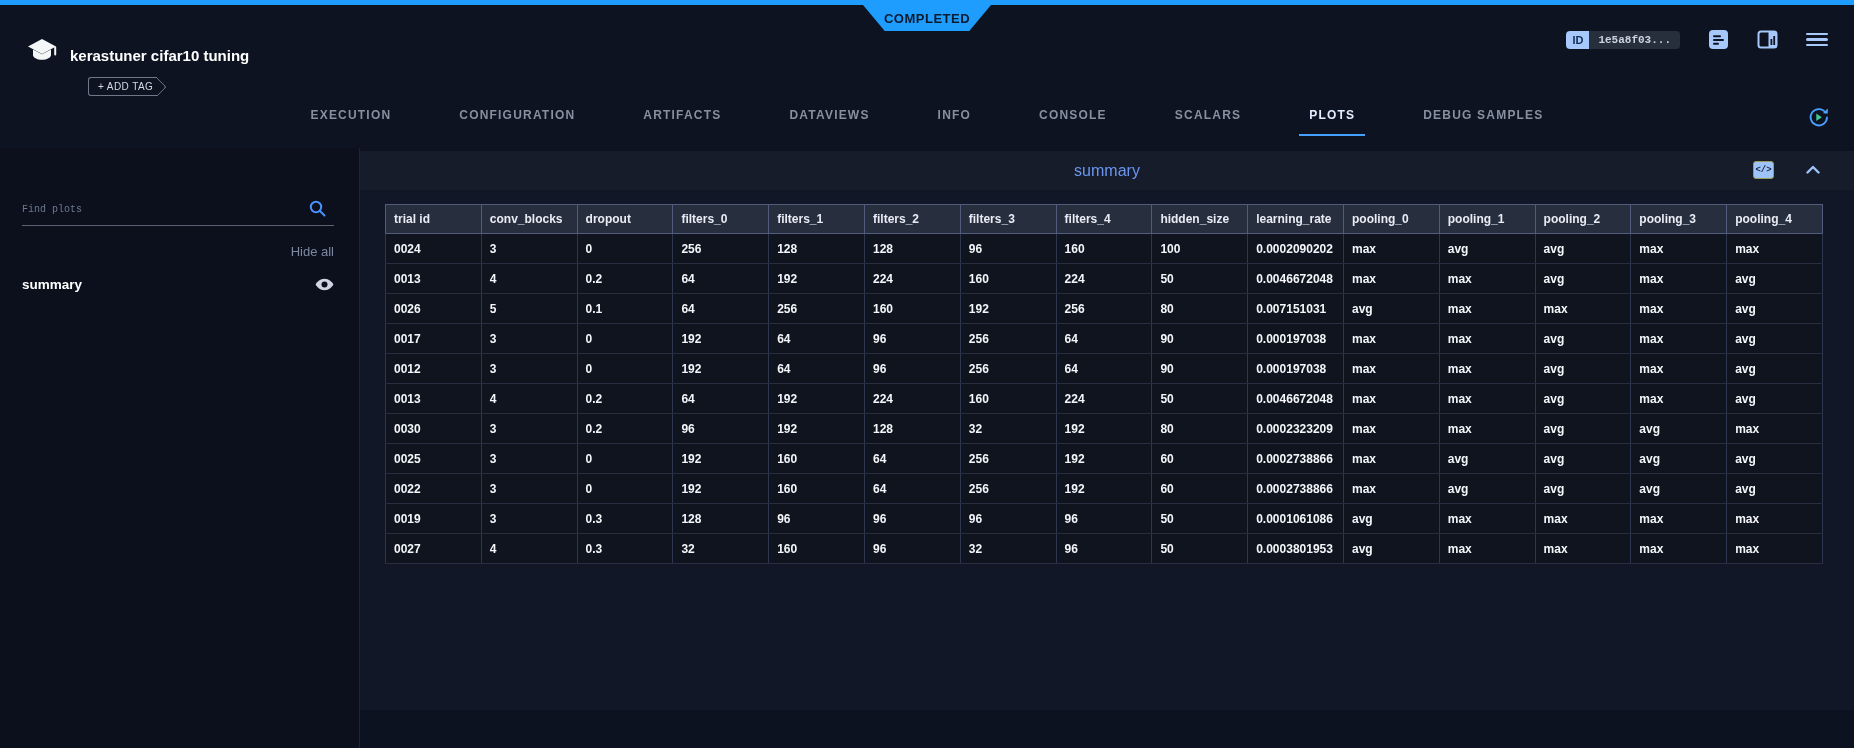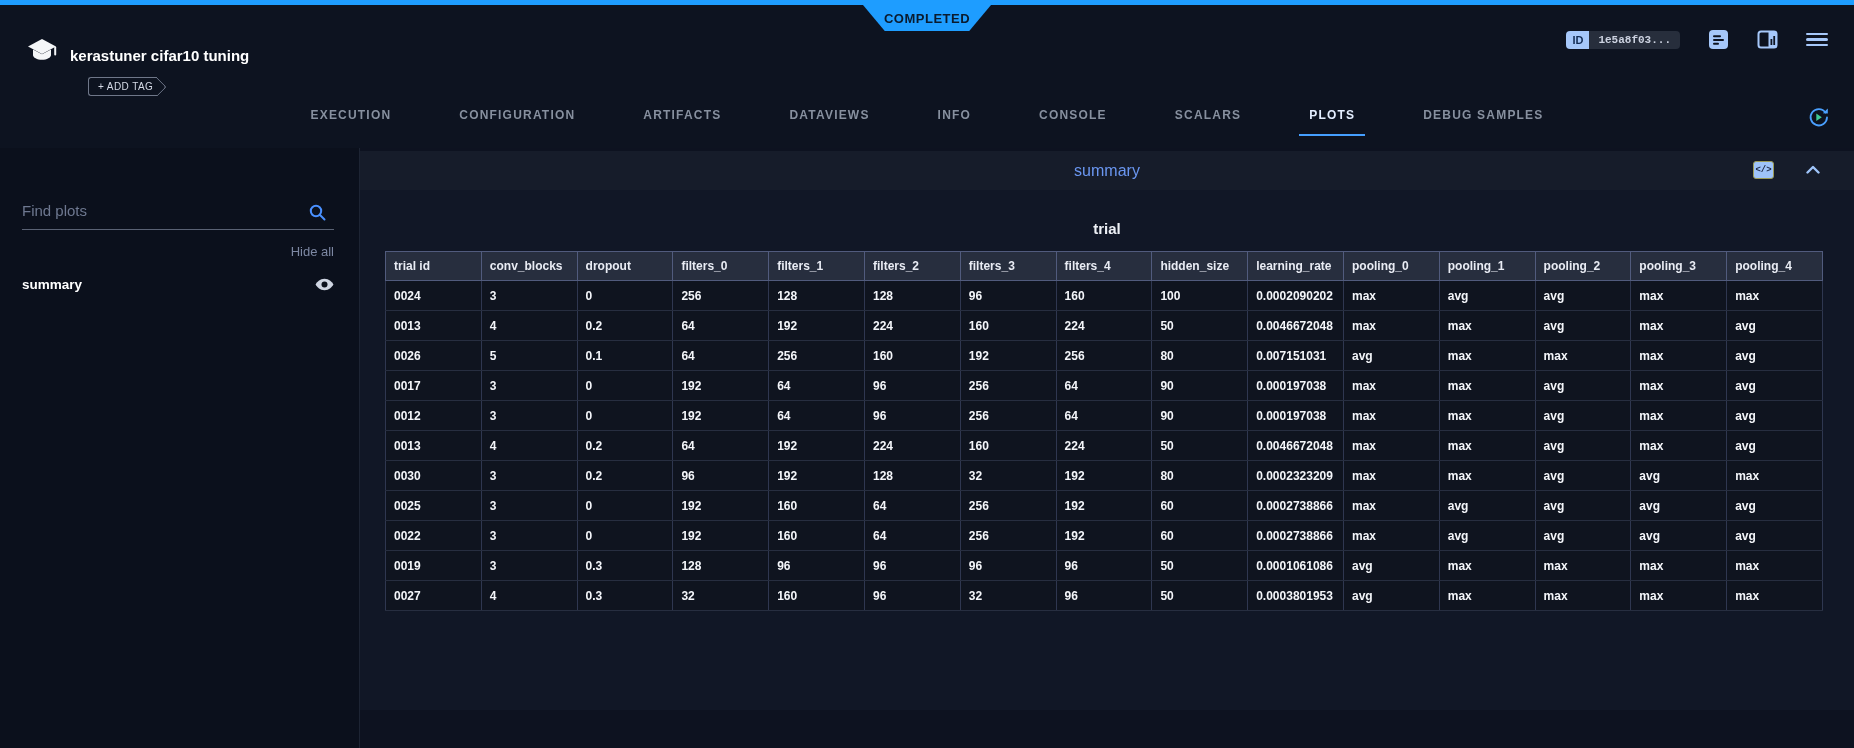--- a/index.html
+++ b/index.html
@@ -48,21 +48,21 @@
     padding:4px 10px 12px 10px; cursor:pointer; white-space:nowrap;
   }
   .tab.active { color:#e4eeff; border-bottom:2px solid #459fff; }
   .refresh { position:absolute; right:24px; top:106px; width:23px; height:23px; cursor:pointer; }
   
   .page-body { position:absolute; top:148px; left:0; right:0; bottom:0; display:flex; }
   .sidebar { width:360px; background:#0b101c; border-right:1px solid #1d2433; position:relative; flex:none; }
   .search-wrap { position:absolute; left:22px; top:50px; width:312px; border-bottom:1px solid #5a6274; }
   .search-input {
     width:280px; background:transparent; border:none; outline:none;
-    font-size:15px; color:#dfe3ec; padding:4px 0 10px 0; font-family:Liberation Sans, sans-serif;
+    font-size:10px; color:#dfe3ec; padding:4px 0 10px 0; font-family:Liberation Mono, monospace;
   }
   .search-input::placeholder { color:#6e7890; }
   .search-icon { position:absolute; right:8px; bottom:8px; width:17px; height:17px; cursor:pointer; }
   .hide-all { position:absolute; right:25px; top:96px; font-size:13px; color:#7d88a3; cursor:pointer; }
   .plot-list { position:absolute; left:22px; right:25px; top:122px; }
   .plot-list-item { display:flex; align-items:center; justify-content:space-between; height:28px; cursor:pointer; }
   .plot-list-item .label { font-size:13.5px; font-weight:bold; color:#ffffff; }
   .eye { width:19px; height:13px; display:block; cursor:pointer; }
   
   .main { flex:1; position:relative; background:#0d1220; }
@@ -176,21 +176,20 @@
 
   <div class="main">
     <div class="panel-header">
       <div class="panel-title">summary</div>
       <div class="code-chip">&lt;/&gt;</div>
       <svg class="chevron-up" viewBox="0 0 14 9">
         <polyline points="1.5,7.5 7,2 12.5,7.5" fill="none" stroke="#9fc4f9" stroke-width="2.4" stroke-linecap="round" stroke-linejoin="round"></polyline>
       </svg>
     </div>
     <div class="plot-area">
-      <div class="chart-title">trial</div>
       <table class="trial">
         <thead>
             <tr>
               <th>trial id</th>
               <th>conv_blocks</th>
               <th>dropout</th>
               <th>filters_0</th>
               <th>filters_1</th>
               <th>filters_2</th>
               <th>filters_3</th>

